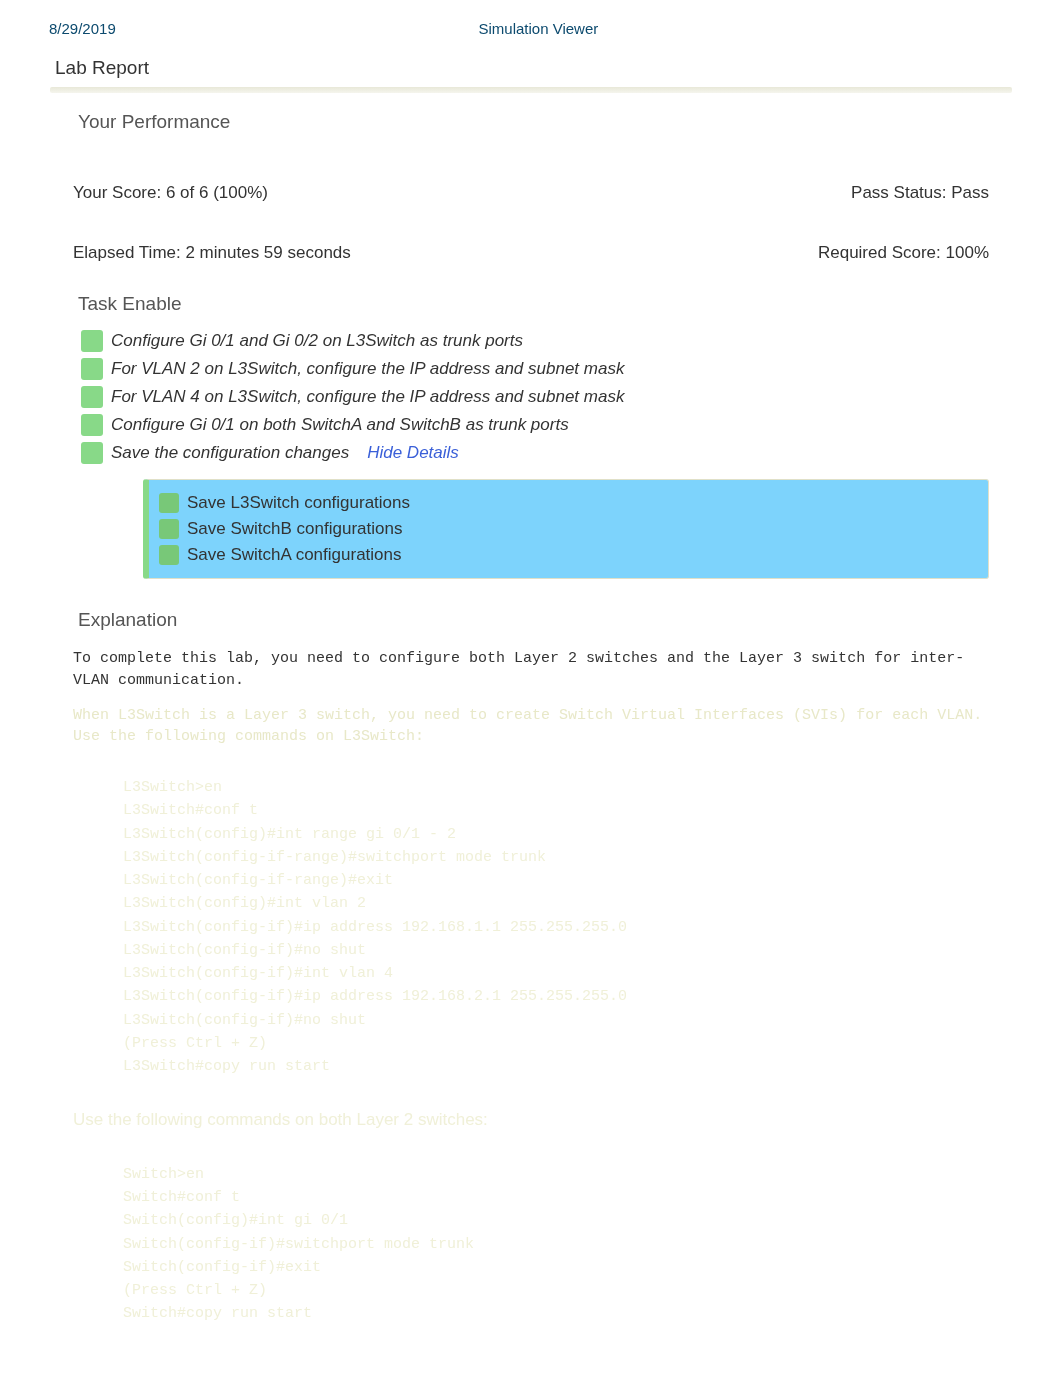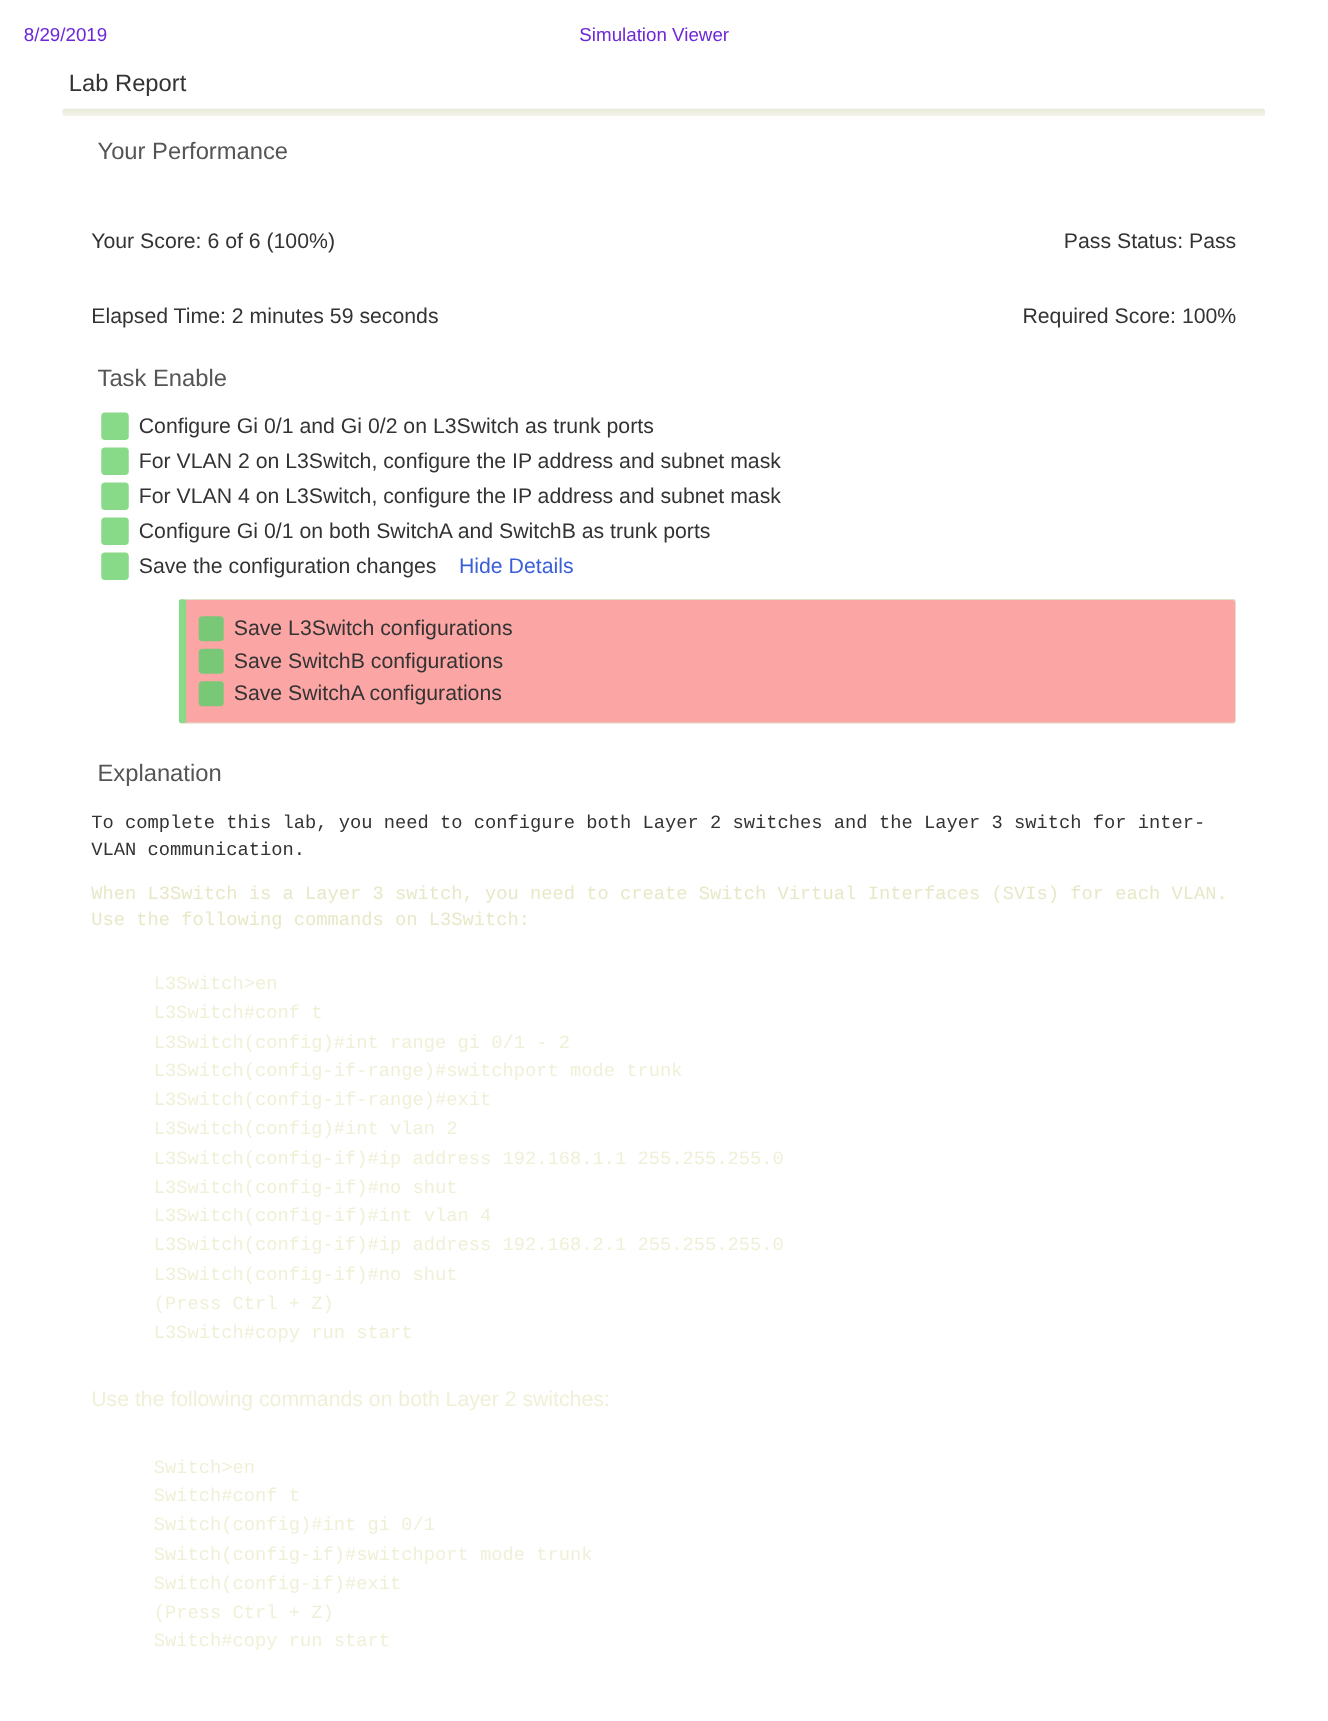--- a/index.html
+++ b/index.html
@@ -9,23 +9,23 @@
     }
     body {
       font-family: Arial, sans-serif;
       background: #fff;
       width: 1062px;
       margin: 0 auto;
       padding: 0;
     }
     .header-row {
       display: flex;
-      padding: 20px 41px 10px 19px;
+      padding: 20px 41px 10px 49px;
       font-size: 15px;
-      color: #6d28d9;
+      color: #0c4a6e;
     }
     .header-date {
       flex: 0 0 auto;
     }
     .header-title {
       flex: 1;
       text-align: center;
       margin-left: -60px;
     }
     .report-title {
@@ -61,41 +61,42 @@
     .task-list {
       list-style: none;
       padding-left: 8px;
     }
     .task-item {
       display: flex;
       align-items: center;
       padding: 3px 0;
       font-size: 17px;
       color: #333;
+      font-style: italic;
     }
     .task-icon {
       width: 22px;
       height: 22px;
       background: #88d988;
       border-radius: 3px;
       margin-right: 8px;
       flex-shrink: 0;
     }
     .task-item .link {
       color: #3a5fd8;
       margin-left: 18px;
       cursor: pointer;
     }
     .details-box {
       margin: 12px 0 12px 70px;
       border: 1px solid #e0e0c8;
       border-left: 6px solid #88d988;
       border-radius: 3px;
       padding: 10px 0;
-      background: #fca5a5;
+      background: #7dd3fc;
     }
     .detail-item {
       display: flex;
       align-items: center;
       padding: 3px 10px;
       font-size: 17px;
       color: #333;
     }
     .detail-icon {
       width: 20px;

